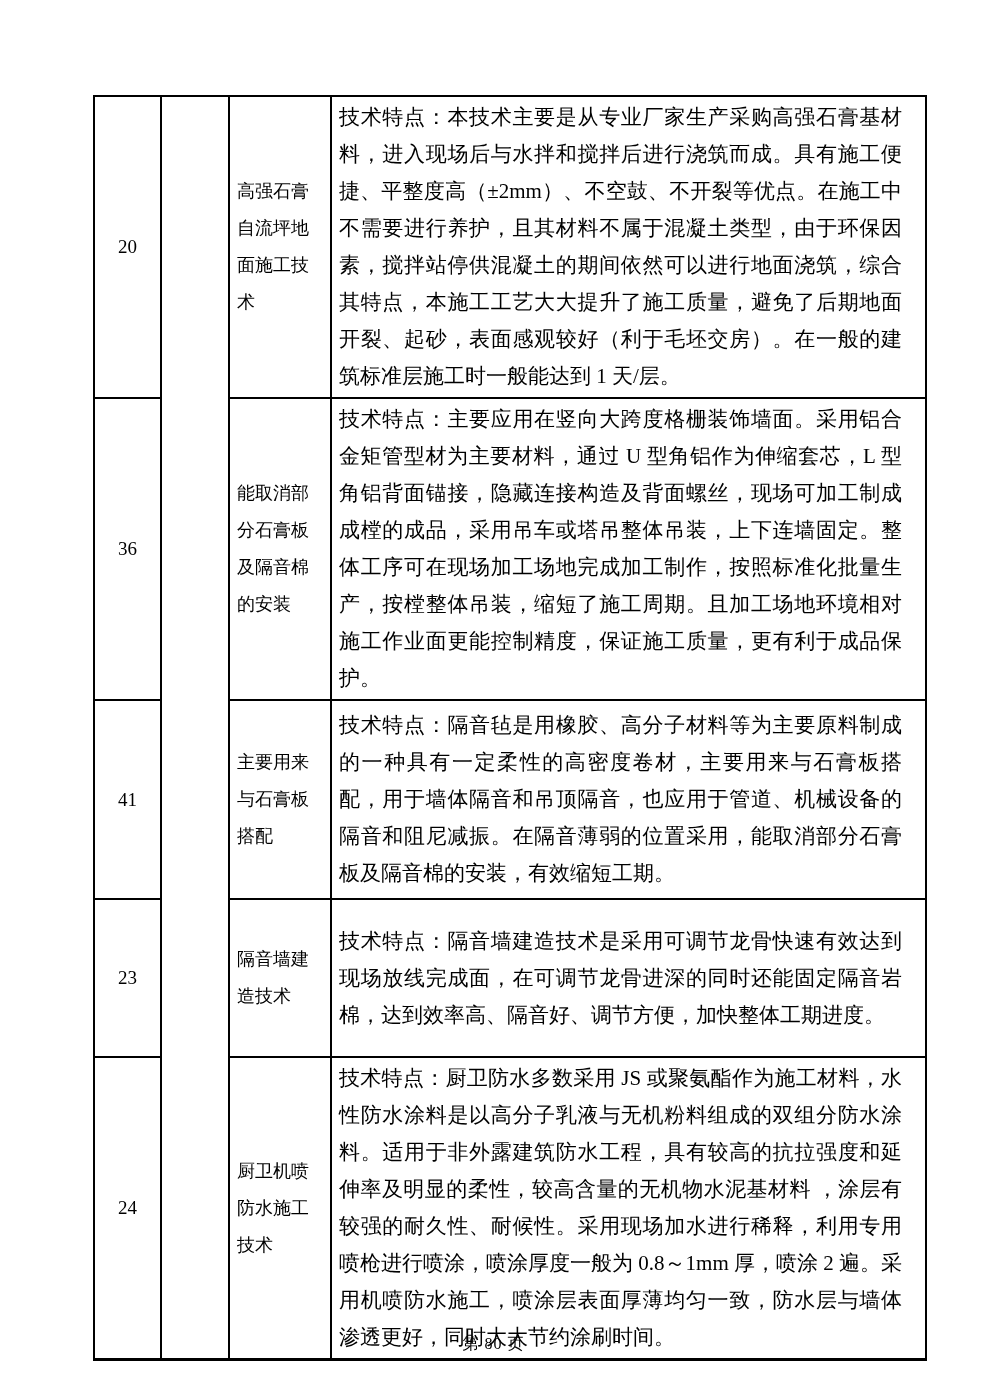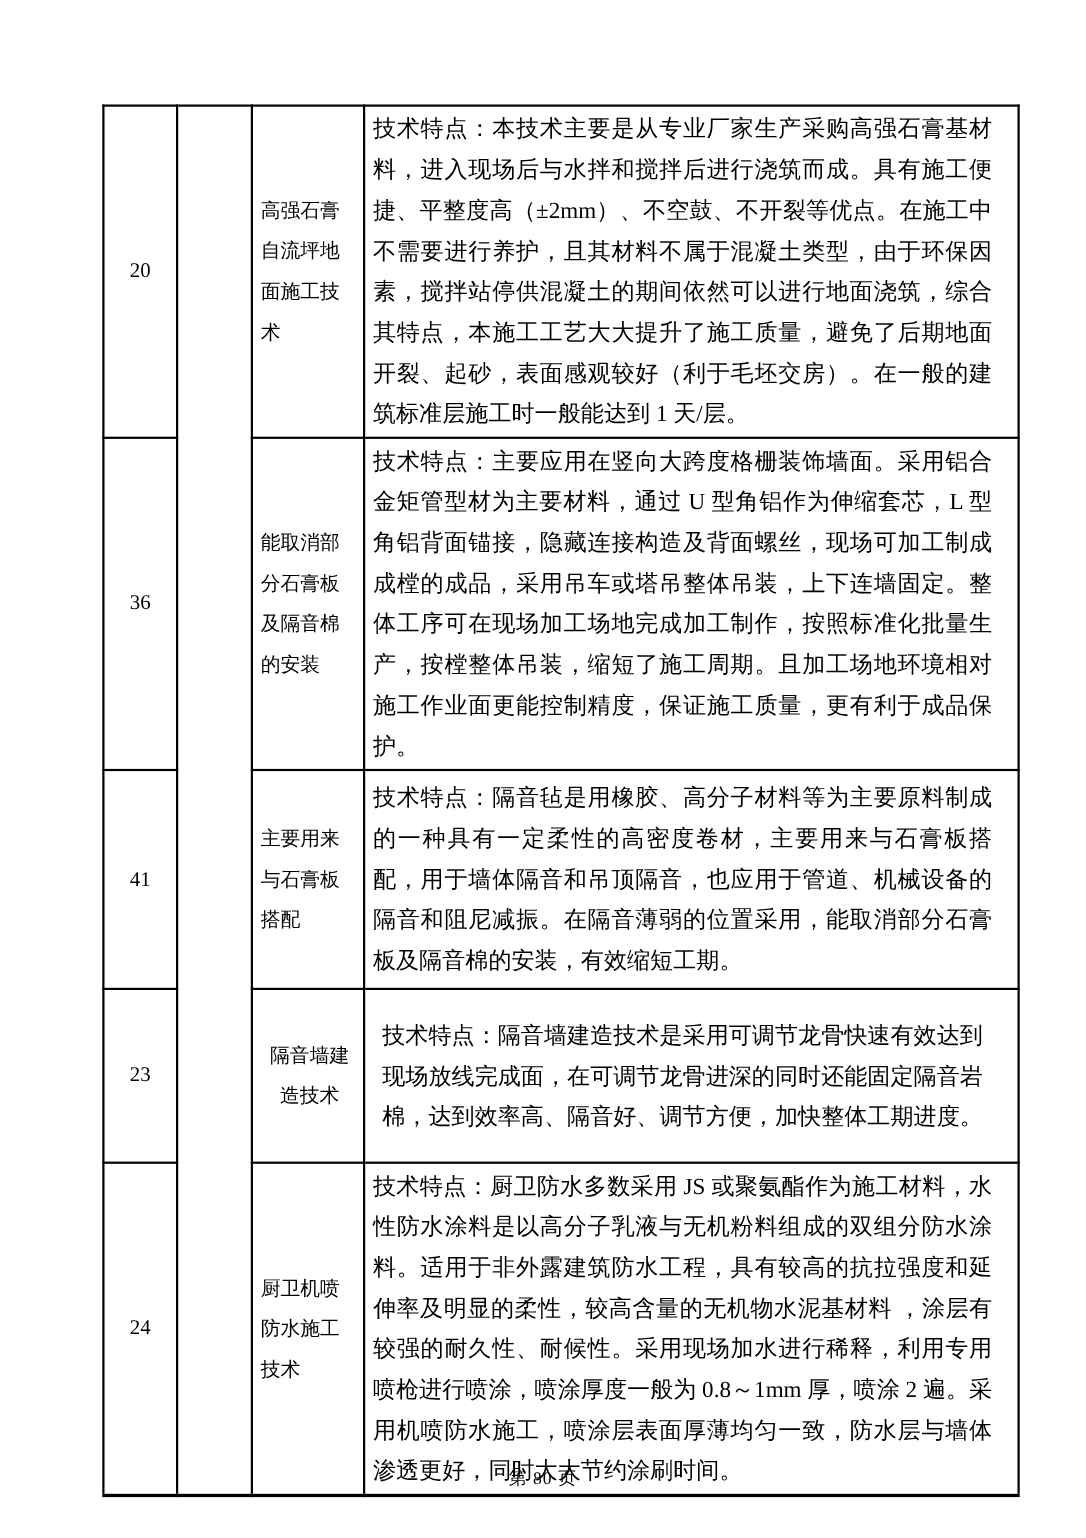--- a/index.html
+++ b/index.html
@@ -46,21 +46,21 @@
   td.desc-cell {
     font-size: 21px;
     line-height: 37px;
     padding: 2px 23px 2px 7px;
     text-align: justify;
     margin-top: 32px;
   }
   tr.row-20 td { height: 256px; }
   tr.row-21 td { height: 260px; }
   tr.row-22 td { height: 193px; }
-  tr.row-23 td { height: 152px; text-align: center; }
+  tr.row-23 td { height: 152px; }
   tr.row-24 td { height: 261px; }
 
   .page-footer {
     position: absolute;
     left: 0;
     top: 1334px;
     width: 100%;
     text-align: center;
     font-size: 16px;
     letter-spacing: 1px;

